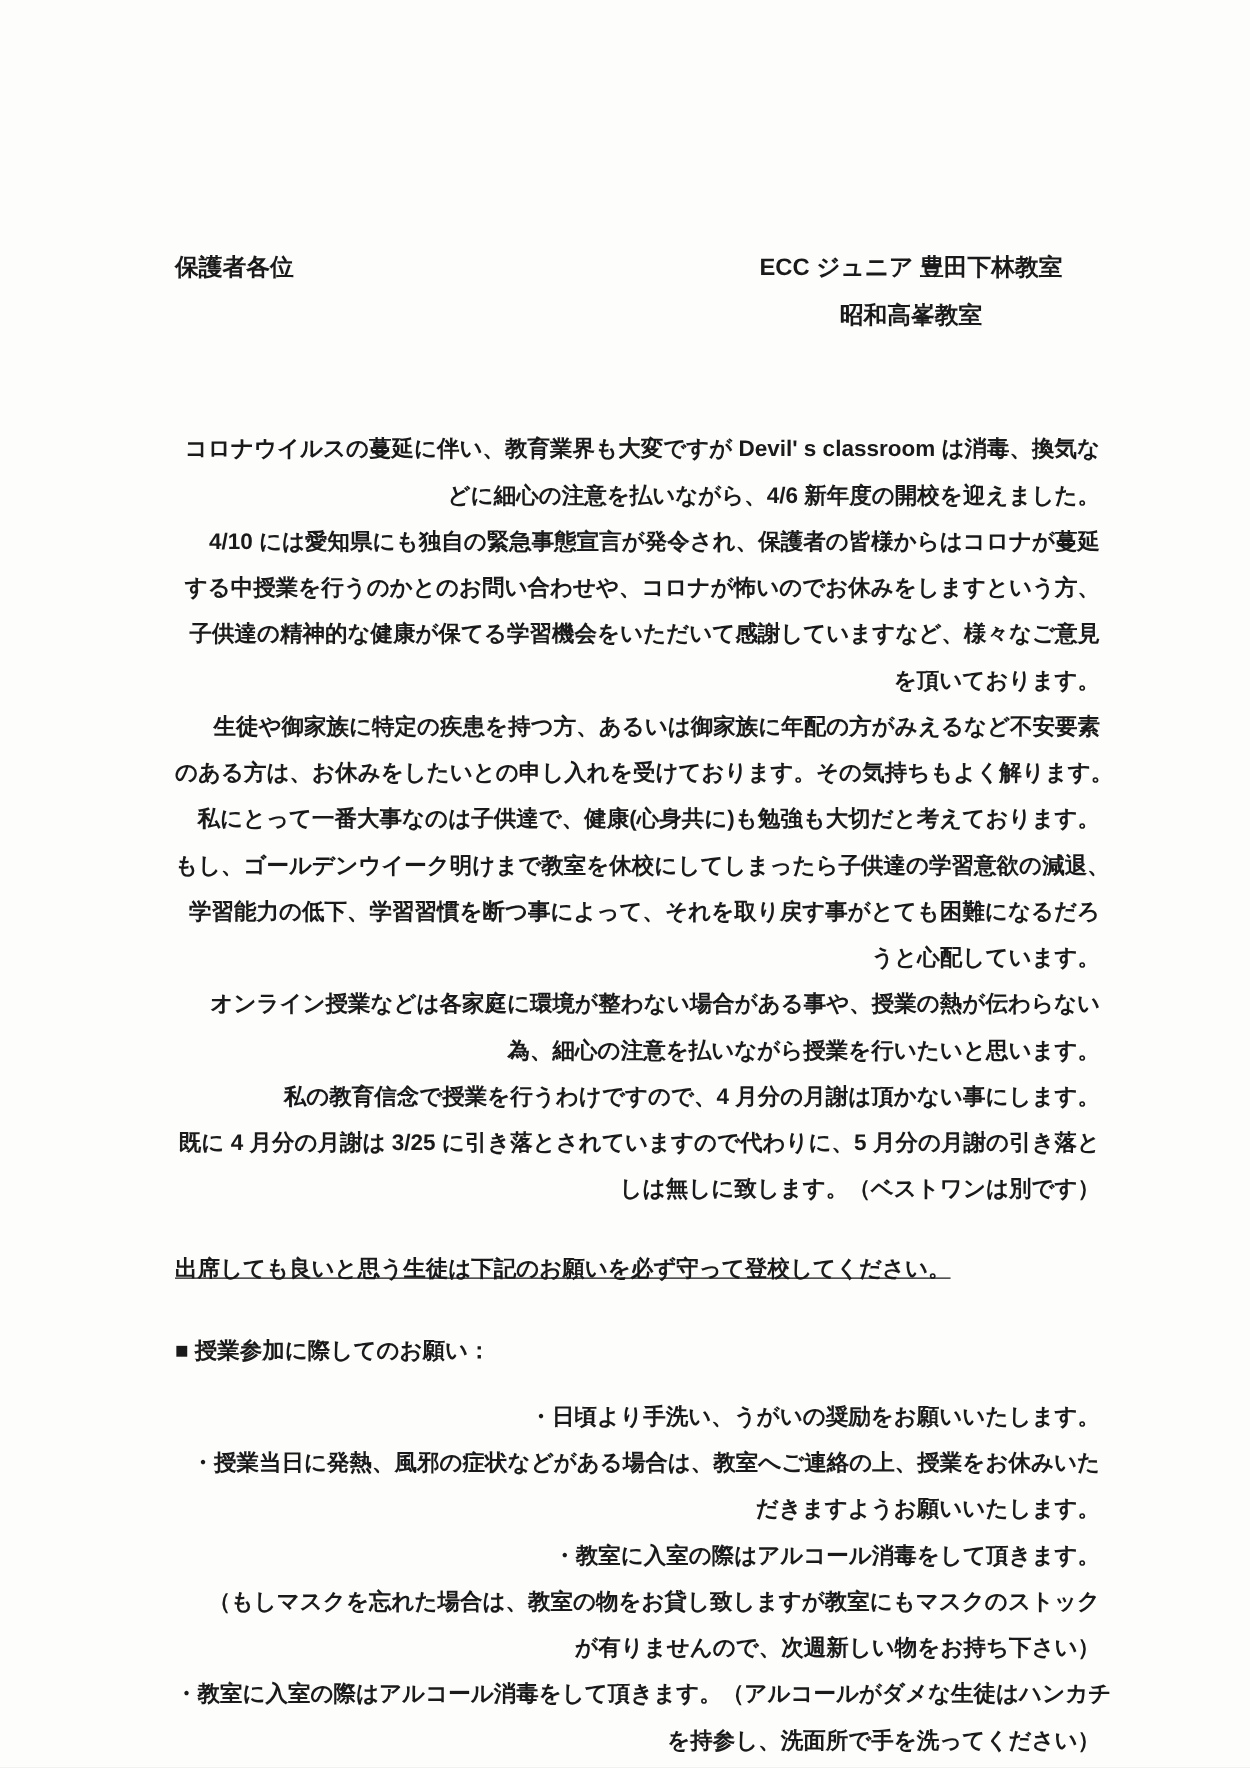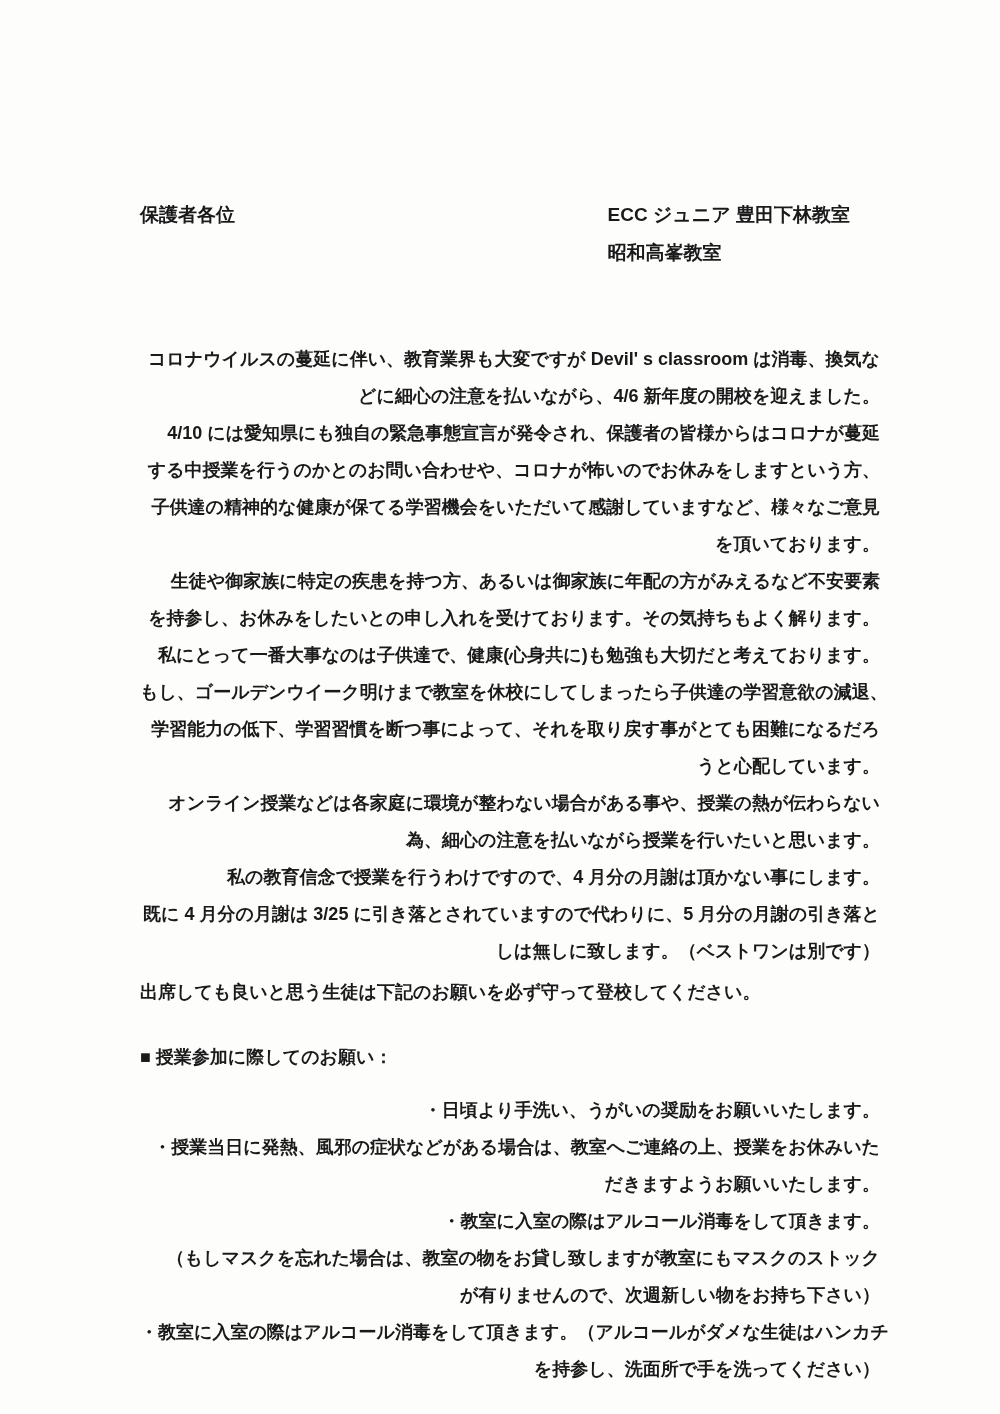--- a/index.html
+++ b/index.html
@@ -23,40 +23,41 @@
     top: 196px;
     left: 140px;
     right: 150px;
     display: flex;
     justify-content: space-between;
     align-items: flex-start;
     font-size: 19px;
     line-height: 38px;
   }
   .sender-block {
-    text-align: left;
+    text-align: center;
   }
   .letter-body {
     position: absolute;
     top: 341px;
     left: 140px;
     width: 740px;
     font-size: 18px;
     line-height: 37px;
   }
   .line {
     white-space: pre;
     text-align: right;
   }
   .para {
     margin: 0;
   }
   .attendance-note {
-    margin-top: 4px;
+    margin-top: 27px;
     white-space: pre;
+    text-decoration: underline;
   }
   .requests-heading {
     margin-top: 28px;
     white-space: pre;
   }
   .bullets {
     margin-top: 16px;
   }
 </style>
 </head>
@@ -78,21 +79,21 @@
         <div class="line">コロナウイルスの蔓延に伴い、教育業界も大変ですが Devil' s classroom は消毒、換気な</div>
         <div class="line">どに細心の注意を払いながら、4/6 新年度の開校を迎えました。</div>
         <div class="line">4/10 には愛知県にも独自の緊急事態宣言が発令され、保護者の皆様からはコロナが蔓延</div>
         <div class="line">する中授業を行うのかとのお問い合わせや、コロナが怖いのでお休みをしますという方、</div>
         <div class="line">子供達の精神的な健康が保てる学習機会をいただいて感謝していますなど、様々なご意見</div>
         <div class="line">を頂いております。</div>
       </div>
 
     <div class="para">
         <div class="line">　生徒や御家族に特定の疾患を持つ方、あるいは御家族に年配の方がみえるなど不安要素</div>
-        <div class="line">を持参し、お休みをしたいとの申し入れを受けております。その気持ちもよく解ります。</div>
+        <div class="line">のある方は、お休みをしたいとの申し入れを受けております。その気持ちもよく解ります。</div>
         <div class="line">私にとって一番大事なのは子供達で、健康(心身共に)も勉強も大切だと考えております。</div>
         <div class="line">もし、ゴールデンウイーク明けまで教室を休校にしてしまったら子供達の学習意欲の減退、</div>
         <div class="line">学習能力の低下、学習習慣を断つ事によって、それを取り戻す事がとても困難になるだろ</div>
         <div class="line">うと心配しています。</div>
       </div>
 
     <div class="para">
         <div class="line">　オンライン授業などは各家庭に環境が整わない場合がある事や、授業の熱が伝わらない</div>
         <div class="line">為、細心の注意を払いながら授業を行いたいと思います。</div>
         <div class="line">私の教育信念で授業を行うわけですので、4 月分の月謝は頂かない事にします。</div>

